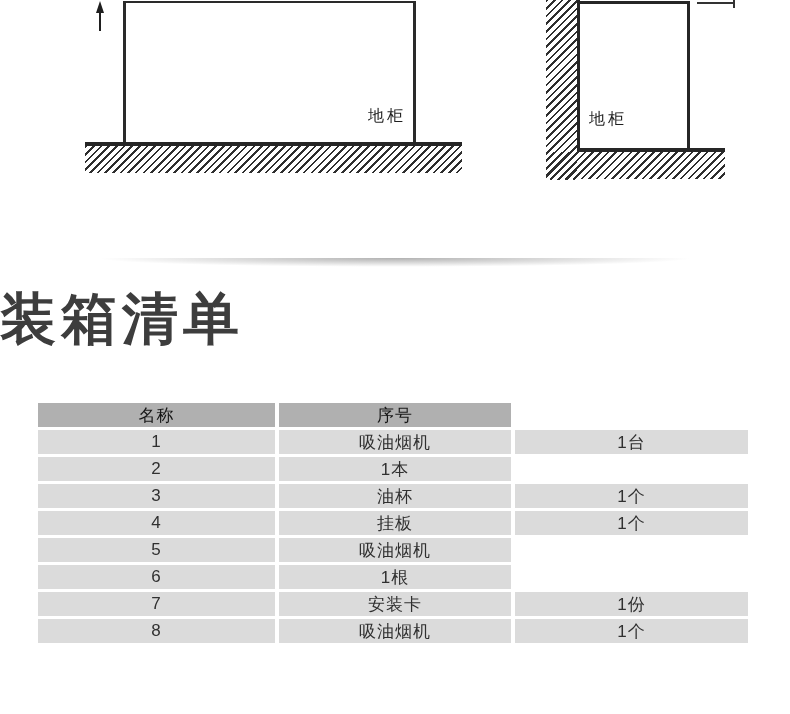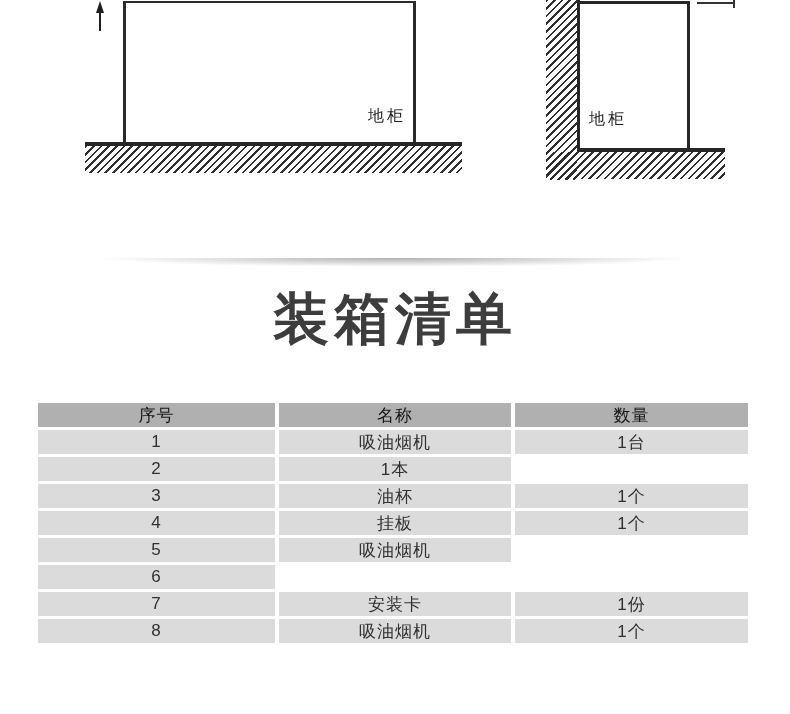--- a/index.html
+++ b/index.html
@@ -65,21 +65,20 @@
   
   .section-shadow{
     left:0; top:258px; width:790px; height:12px;
     background:radial-gradient(ellipse 52% 100% at 50% 2%,
       rgba(0,0,0,0.30), rgba(0,0,0,0.0) 72%);
   }
 
   
   .doc-title{
     left:0; right:0; top:282px;
-    text-align:center;
     font-size:56px; font-weight:700;
     letter-spacing:5px;
     color:#3d3d3d;
   }
 
   
   .packing-table{
     left:38px; top:403px; width:710px;
     display:flex; flex-direction:column; gap:3px;
   }
@@ -124,23 +123,22 @@
     <div class="abs dim-line"></div>
     <div class="abs dim-tick"></div>
   </div>
 
   <div class="abs section-shadow"></div>
 
   <div class="abs doc-title">装箱清单</div>
 
   <div class="abs packing-table">
     <div class="t-row t-head">
+      <div class="cell">名称</div>
       <div class="cell">序号</div>
-      <div class="cell">名称</div>
-      <div class="cell">数量</div>
     </div>
     <div class="t-row">
       <div class="cell">1</div>
       <div class="cell">吸油烟机</div>
       <div class="cell">1台</div>
     </div>
     <div class="t-row">
       <div class="cell">2</div>
       <div class="cell">1本</div>
     </div>
@@ -153,20 +151,21 @@
       <div class="cell">4</div>
       <div class="cell">挂板</div>
       <div class="cell">1个</div>
     </div>
     <div class="t-row">
       <div class="cell">5</div>
       <div class="cell">吸油烟机</div>
     </div>
     <div class="t-row">
       <div class="cell">6</div>
+      <div class="cell">1根</div>
     </div>
     <div class="t-row">
       <div class="cell">7</div>
       <div class="cell">安装卡</div>
       <div class="cell">1份</div>
     </div>
     <div class="t-row">
       <div class="cell">8</div>
       <div class="cell">吸油烟机</div>
       <div class="cell">1个</div>

